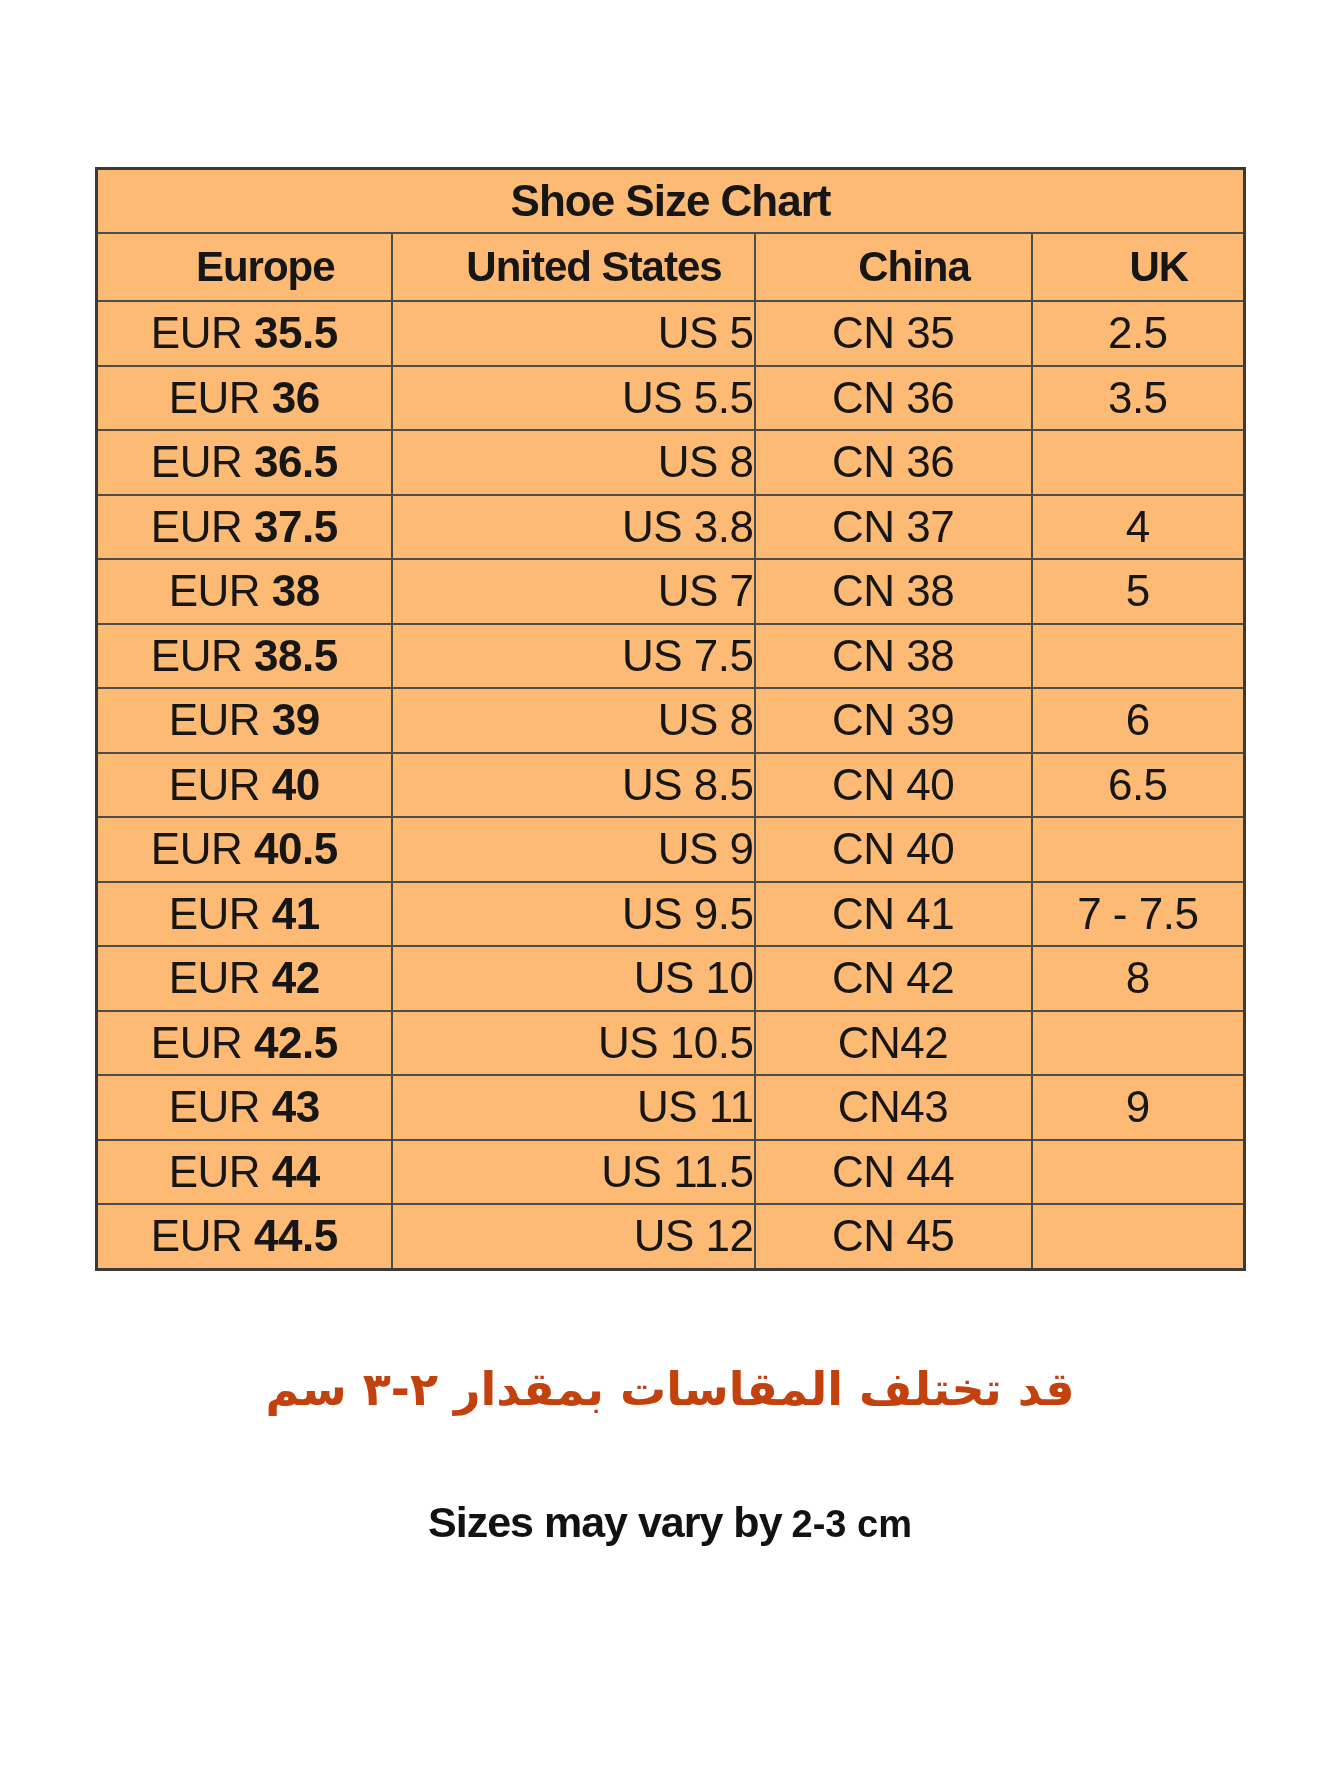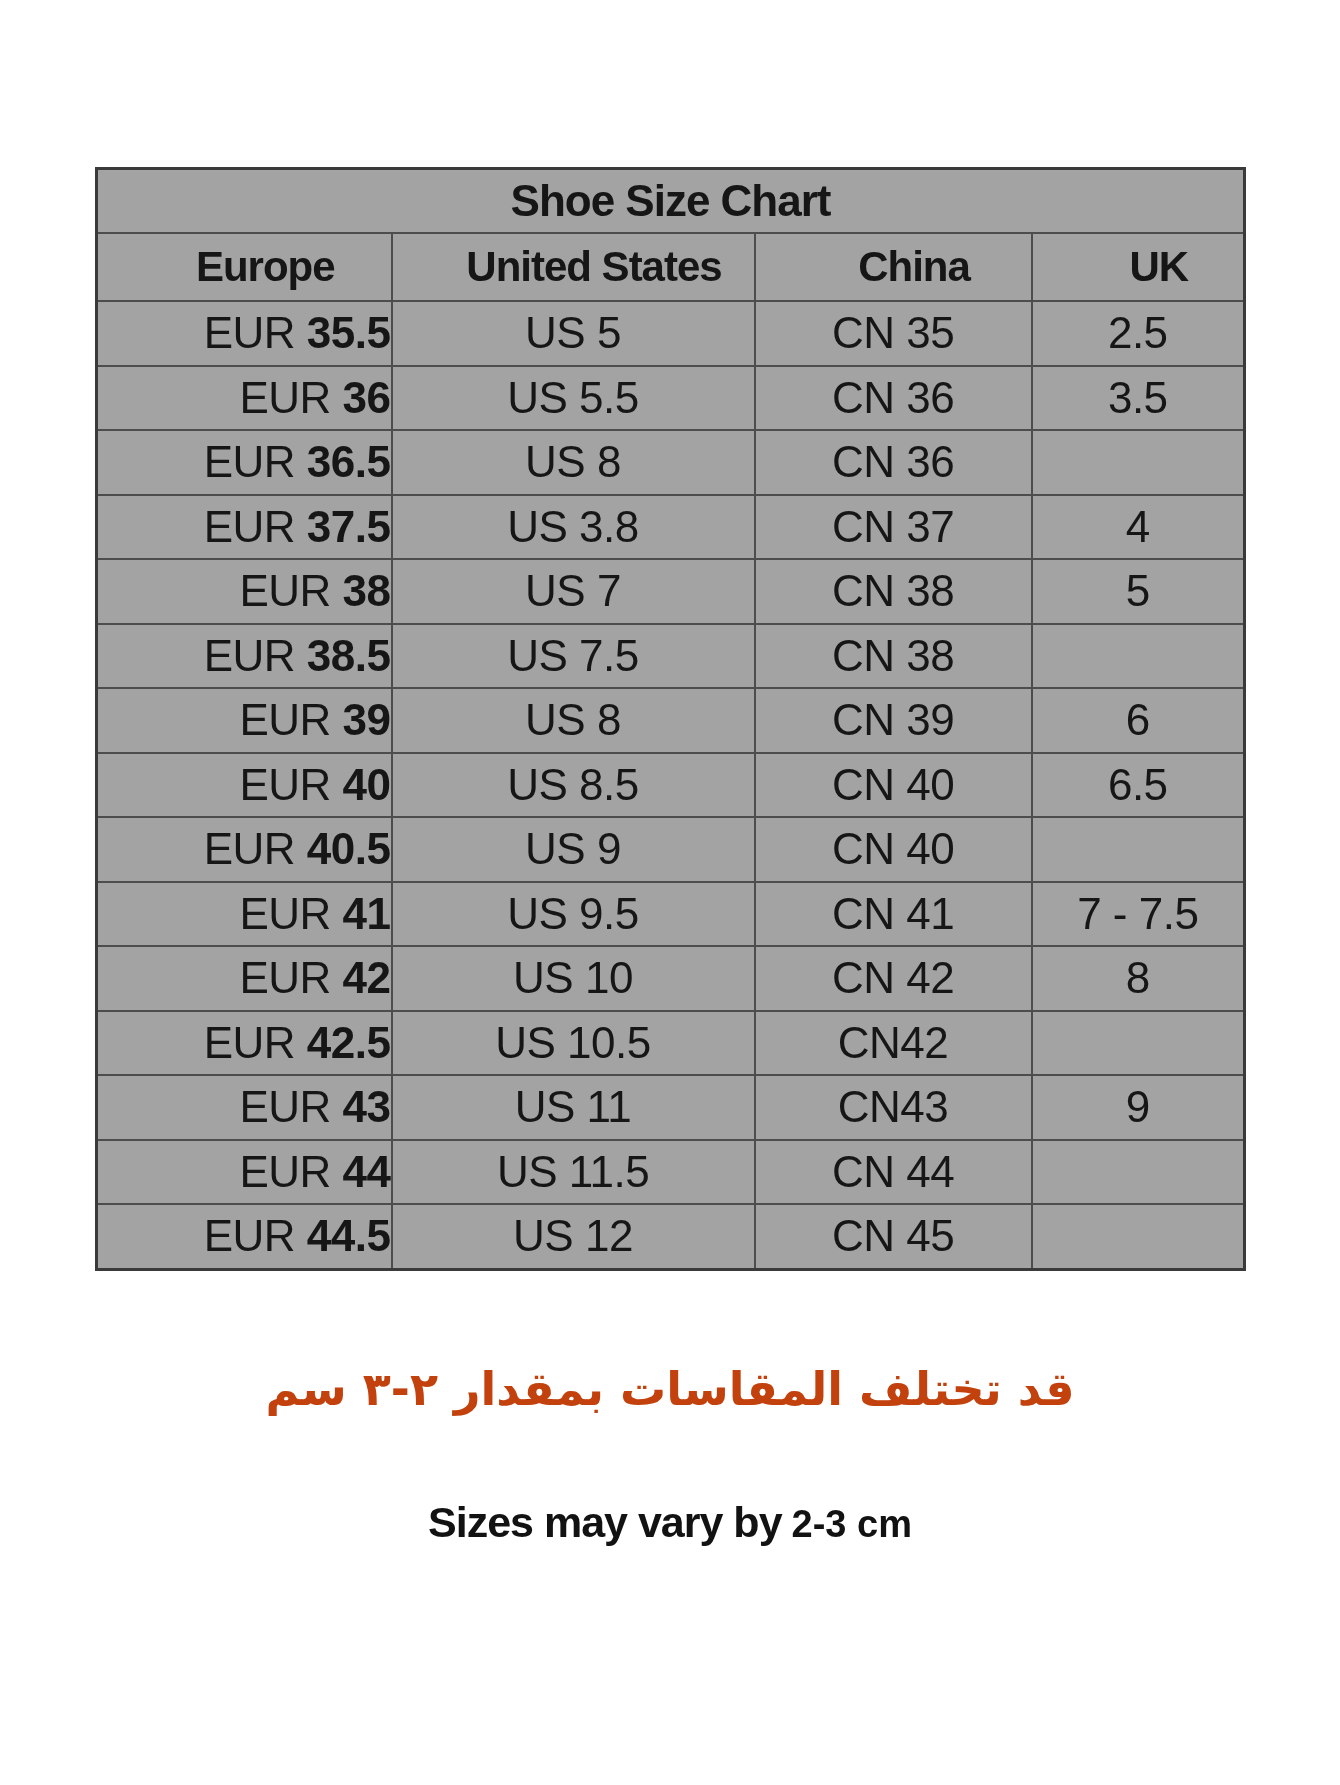--- a/index.html
+++ b/index.html
@@ -16,21 +16,21 @@
     color: #161616;
     overflow: hidden;
   }
   table.size-table {
     position: absolute;
     left: 95px;
     top: 167px;
     width: 1148px;
     border-collapse: collapse;
     table-layout: fixed;
-    background: #a3a3a3;
+    background: #fdba74;
     border: 3px solid #3a3a3a;
   }
   table.size-table th,
   table.size-table td {
     border: 2px solid #4d4d4d;
     padding: 0;
     white-space: nowrap;
     overflow: hidden;
   }
   th.title-cell {
@@ -47,23 +47,23 @@
     text-align: center;
     letter-spacing: -1px;
     padding-left: 42px;
   }
   tbody td {
     height: 62.5px;
     font-size: 44px;
     font-weight: normal;
     letter-spacing: -0.5px;
   }
-  td.col-eur { text-align: right; padding-left: 20px; }
+  td.col-eur { text-align: center; padding-left: 20px; }
   td.col-eur b { font-weight: bold; }
-  td.col-us  { text-align: center; padding-left: 26px; border-radius: 31px; }
+  td.col-us  { text-align: right; padding-left: 26px; }
   td.col-cn  { text-align: center; }
   td.col-uk  { text-align: center; }
 
   .note-ar {
     position: absolute;
     top: 1362px;
     left: 0;
     width: 1340px;
     text-align: center;
     direction: rtl;

